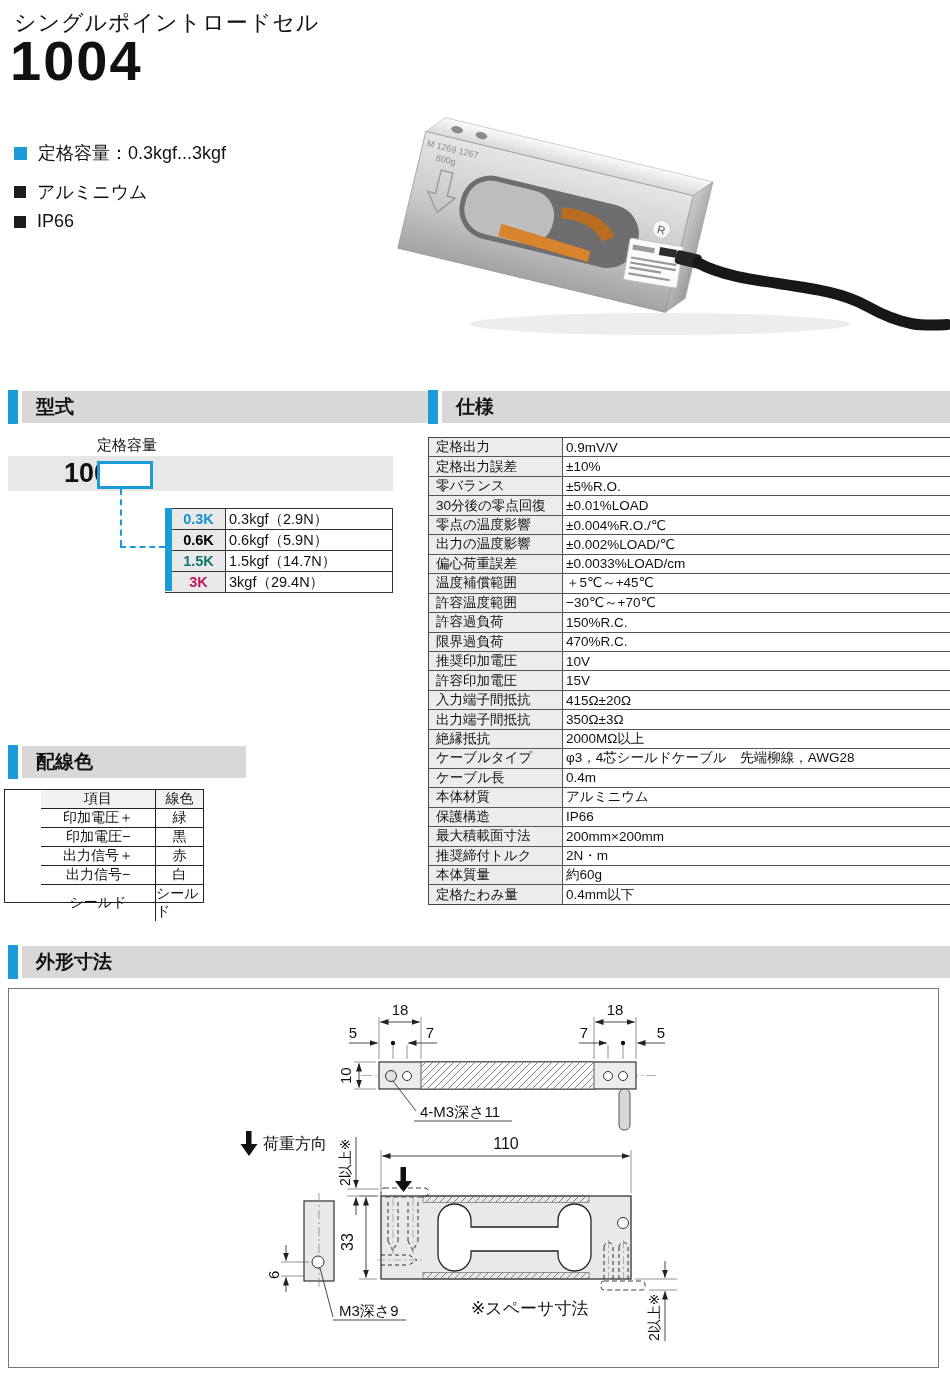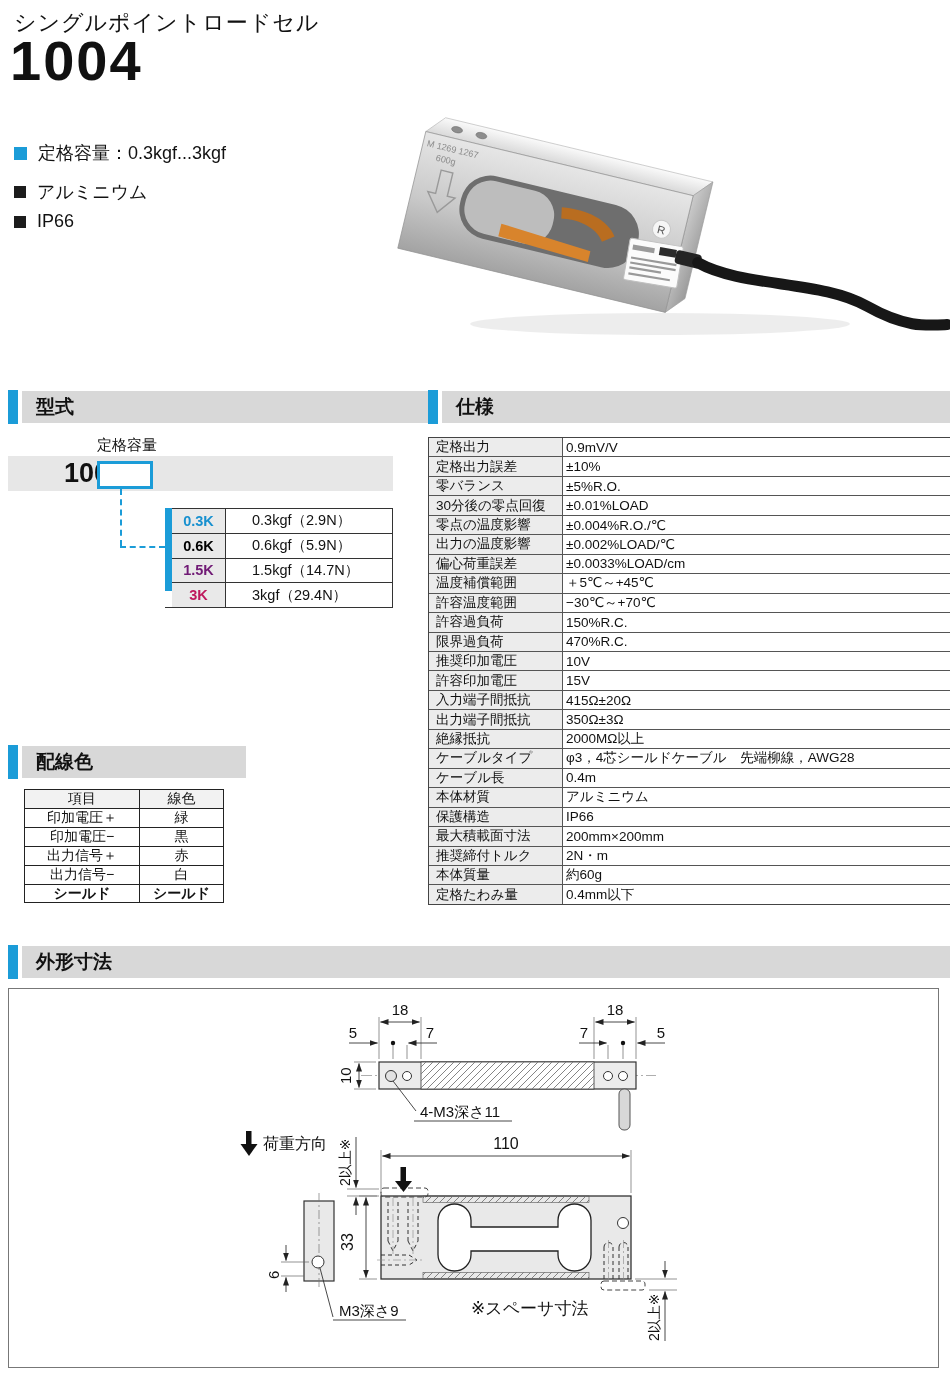--- a/index.html
+++ b/index.html
@@ -24,34 +24,34 @@
   .model-band{background:#e7e7e7;}
   .model-prefix{font-size:27px;font-weight:bold;line-height:35px;}
   .blue-box{background:#fff;}
   .dash-v{border-left:2px dashed;}
   .dash-h{border-top:2px dashed;}
   .captable{border:1.5px solid #333;background:#fff;box-sizing:border-box;display:flex;flex-direction:column;}
   .caprow{display:flex;flex:1;border-bottom:1.2px solid #333;}
   .caprow:last-child{border-bottom:none;}
   .ccode{width:53px;background:#e9e9e9;font-weight:bold;text-align:center;font-size:14.5px;
          border-right:1.2px solid #333;display:flex;align-items:center;justify-content:center;}
-  .cval{flex:1;padding-left:26px;font-size:14.5px;display:flex;align-items:center;}
+  .cval{flex:1;padding-left:3px;font-size:14.5px;display:flex;align-items:center;}
 
   
   .spectable{border:1.5px solid #444;box-sizing:border-box;display:flex;flex-direction:column;background:#fff;}
   .srow{display:flex;flex:1;border-bottom:1px solid #555;min-height:0;}
   .srow:last-child{border-bottom:none;}
   .sl{width:126px;flex:0 0 auto;background:#ececec;border-right:1.3px solid #555;
       font-size:13.5px;display:flex;align-items:center;padding-left:7px;white-space:nowrap;overflow:hidden;}
   .sv{flex:1;font-size:13.5px;display:flex;align-items:center;padding-left:3px;white-space:nowrap;overflow:hidden;}
 
   
   .wiretable{border:1.8px solid #222;box-sizing:border-box;display:flex;flex-direction:column;background:#fff;}
   .wrow{display:flex;flex:1;border-bottom:1.3px solid #222;}
-  .wrow:last-child{border-bottom:none;font-weight:bold;}
+  .wrow:last-child{border-bottom:none;}
   .wc1{width:114px;flex:0 0 auto;border-right:1.3px solid #222;display:flex;align-items:center;justify-content:center;font-size:14px;}
   .wc2{flex:1;display:flex;align-items:center;justify-content:center;font-size:14px;}
   .whead{background:#f2f2f2;}
 
   
   .panel{border:1.5px solid #777;background:#fff;box-sizing:border-box;}
   svg text{font-family:"Liberation Sans","DejaVu Sans",sans-serif;}
   .dim{font-size:15px;fill:#111;}
   .dimbig{font-size:16px;fill:#111;}
   .note{font-size:17px;fill:#111;}
@@ -129,32 +129,32 @@
     <div class="txt">型式</div>
   </div>
 
   <div class="abs cap-label" style="left:97px;top:436px;">定格容量</div>
   <div class="abs model-band" style="left:8px;top:456px;width:385px;height:35px;"></div>
   <div class="abs model-prefix" style="left:64px;top:456px;">1004 -</div>
   <div class="abs blue-box" style="left:97px;top:461px;width:50px;height:22px;border:3px solid #1b9cd8;"></div>
   <div class="abs dash-v" style="left:120px;top:489px;height:57px;border-color:#1b9cd8;"></div>
   <div class="abs dash-h" style="left:120px;top:546px;width:45px;border-color:#1b9cd8;"></div>
 
-  <div class="abs captable" style="left:165px;top:508px;width:228px;height:100px;border-left:none;">
+  <div class="abs captable" style="left:165px;top:508px;width:228px;height:85px;border-left:none;">
     <div class="abs" style="left:0;top:-1px;width:7px;height:83px;background:#1b9cd8;"></div>
     <div class="caprow" style="margin-left:7px;">
       <div class="ccode" style="color:#1790cf;">0.3K</div>
       <div class="cval">0.3kgf（2.9N）</div>
     </div>
     <div class="caprow" style="margin-left:7px;">
       <div class="ccode" style="color:#000000;">0.6K</div>
       <div class="cval">0.6kgf（5.9N）</div>
     </div>
     <div class="caprow" style="margin-left:7px;">
-      <div class="ccode" style="color:#701a75;">1.5K</div>
+      <div class="ccode" style="color:#0f766e;">1.5K</div>
       <div class="cval">1.5kgf（14.7N）</div>
     </div>
     <div class="caprow" style="margin-left:7px;">
       <div class="ccode" style="color:#be185d;">3K</div>
       <div class="cval">3kgf（29.4N）</div>
     </div>
   </div>
 
   <div class="abs sechdr" style="left:428px;top:390px;width:514px;">
     <div class="bar" style="background:#1b9cd8;"></div>
@@ -260,21 +260,21 @@
         <div class="sv">0.4mm以下</div>
       </div>
   </div>
 
   <div class="abs sechdr" style="left:8px;top:745px;width:198px;">
     <div class="bar" style="background:#1b9cd8;"></div>
     <div class="band"></div>
     <div class="txt">配線色</div>
   </div>
 
-  <div class="abs wiretable" style="left:24px;top:789px;width:200px;height:114px;">
+  <div class="abs wiretable" style="left:4px;top:789px;width:200px;height:114px;padding-left:36px;">
     <div class="wrow whead">
       <div class="wc1">項目</div>
       <div class="wc2">線色</div>
     </div>
     <div class="wrow">
       <div class="wc1">印加電圧＋</div>
       <div class="wc2">緑</div>
     </div>
     <div class="wrow">
       <div class="wc1">印加電圧−</div>

